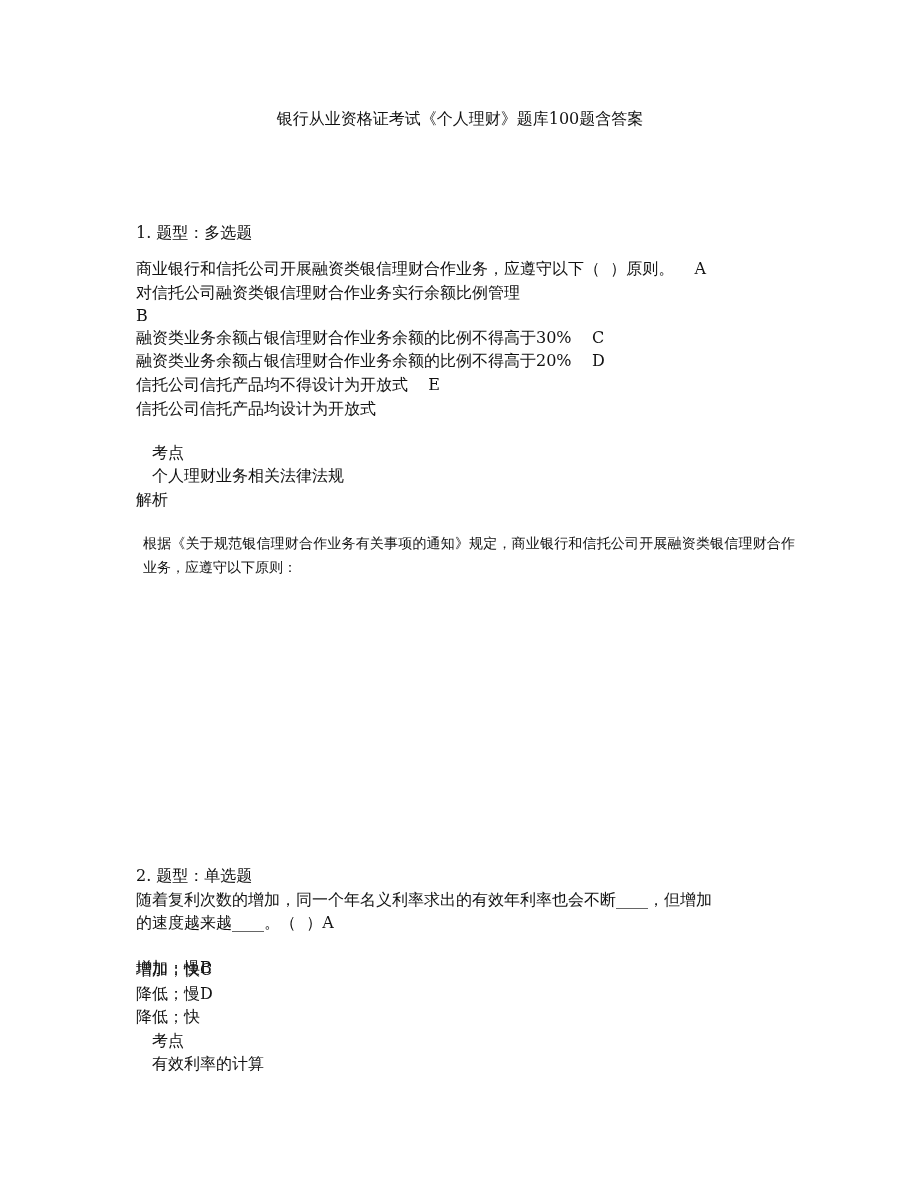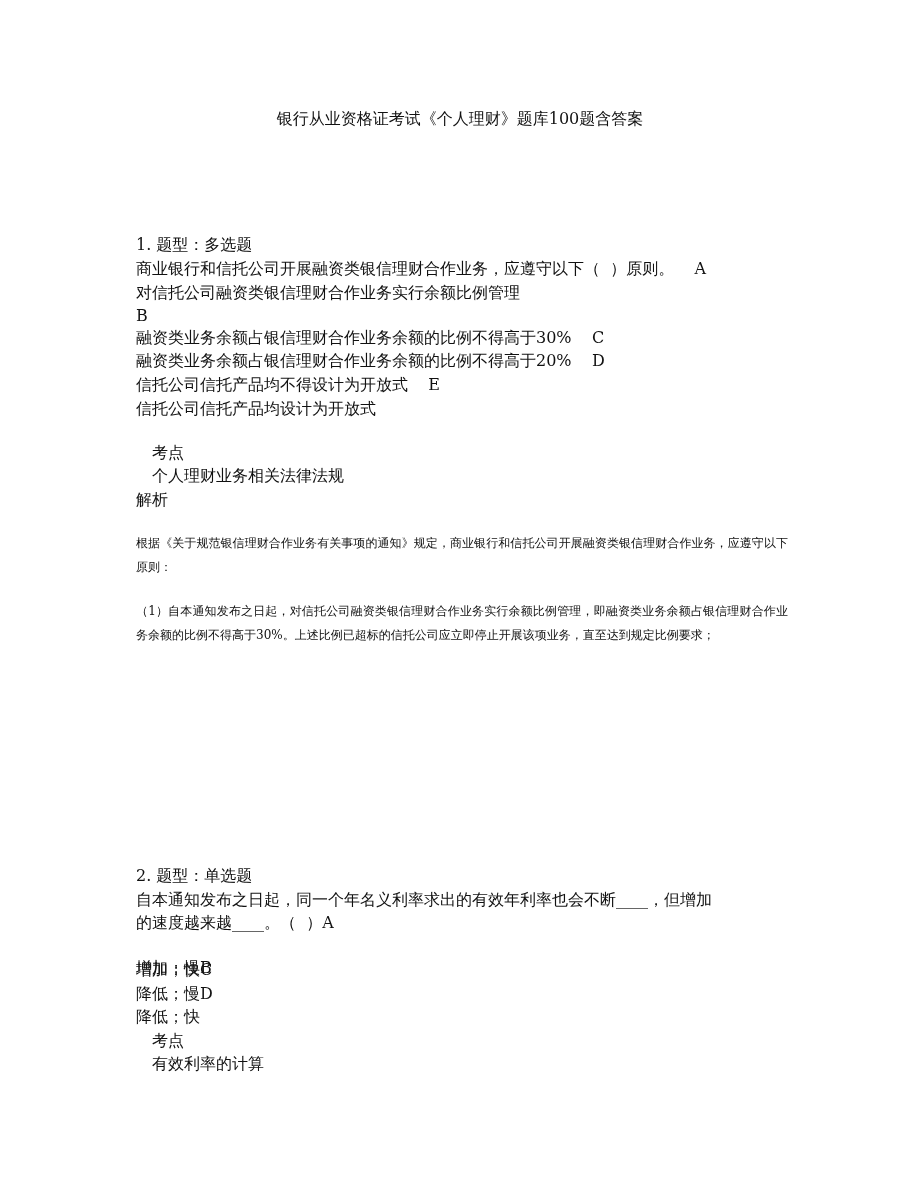--- a/index.html
+++ b/index.html
@@ -3,47 +3,46 @@
 <meta charset="utf-8">
 <style>
   html, body { margin: 0; padding: 0; background: #ffffff; }
   body { width: 920px; height: 1191px; position: relative; overflow: hidden;
          font-family: "DejaVu Serif", "Liberation Serif", serif; color: #111; }
   .page { position: absolute; left: 0; top: 0; width: 920px; height: 1191px; }
   .title { position: absolute; top: 107px; left: 0; width: 920px; text-align: center;
            font-size: 16px; line-height: 24px; }
   .line { position: absolute; left: 136px; font-size: 16px; line-height: 23.5px; white-space: pre; }
   .indent { left: 152px; }
-  .para { position: absolute; left: 136px; width: 652px; font-size: 12px; line-height: 23.5px;
+  .para { position: absolute; left: 143px; width: 652px; font-size: 14px; line-height: 23.5px;
           text-align: justify; }
 </style>
 </head>
 <body>
 
 <div class="page">
   <div class="title">银行从业资格证考试《个人理财》题库100题含答案</div>
 
-  <div class="line" style="top:233px">1. 题型：多选题</div>
+  <div class="line" style="top:221px">1. 题型：多选题</div>
   <div class="line" style="top:281px">对信托公司融资类银信理财合作业务实行余额比例管理</div>
   <div class="line" style="top:257px">商业银行和信托公司开展融资类银信理财合作业务，应遵守以下（  ）原则。    A</div>
   <div class="line" style="top:304px">B</div>
   <div class="line" style="top:326px">融资类业务余额占银信理财合作业务余额的比例不得高于30%    C</div>
   <div class="line" style="top:349px">融资类业务余额占银信理财合作业务余额的比例不得高于20%    D</div>
   <div class="line" style="top:397px">信托公司信托产品均设计为开放式</div>
   <div class="line" style="top:373px">信托公司信托产品均不得设计为开放式    E</div>
 
   <div class="line indent" style="top:441px">考点</div>
   <div class="line indent" style="top:464px">个人理财业务相关法律法规</div>
   <div class="line" style="top:488px">解析</div>
 
   <div class="para" style="top:532px">根据《关于规范银信理财合作业务有关事项的通知》规定，商业银行和信托公司开展融资类银信理财合作业务，应遵守以下原则：</div>
-  <div class="para" style="top:600px">（1）自本通知发布之日起，对信托公司融资类银信理财合作业务实行余额比例管理，即融资类业务余额占银信理财合作业务余额的比例不得高于30%。上述比例已超标的信托公司应立即停止开展该项业务，直至达到规定比例要求；</div>
 
   <div class="line" style="top:864px">2. 题型：单选题</div>
-  <div class="line" style="top:888px">自本通知发布之日起，同一个年名义利率求出的有效年利率也会不断____，但增加</div>
+  <div class="line" style="top:888px">随着复利次数的增加，同一个年名义利率求出的有效年利率也会不断____，但增加</div>
   <div class="line" style="top:911px">的速度越来越____。（  ）A</div>
   <div class="line" style="top:956px">增加；慢B</div>
   <div class="line" style="top:958px">增加；快C</div>
   <div class="line" style="top:982px">降低；慢D</div>
   <div class="line" style="top:1005px">降低；快</div>
   <div class="line indent" style="top:1029px">考点</div>
   <div class="line indent" style="top:1052px">有效利率的计算</div>
 </div>
 
 </body></html>

